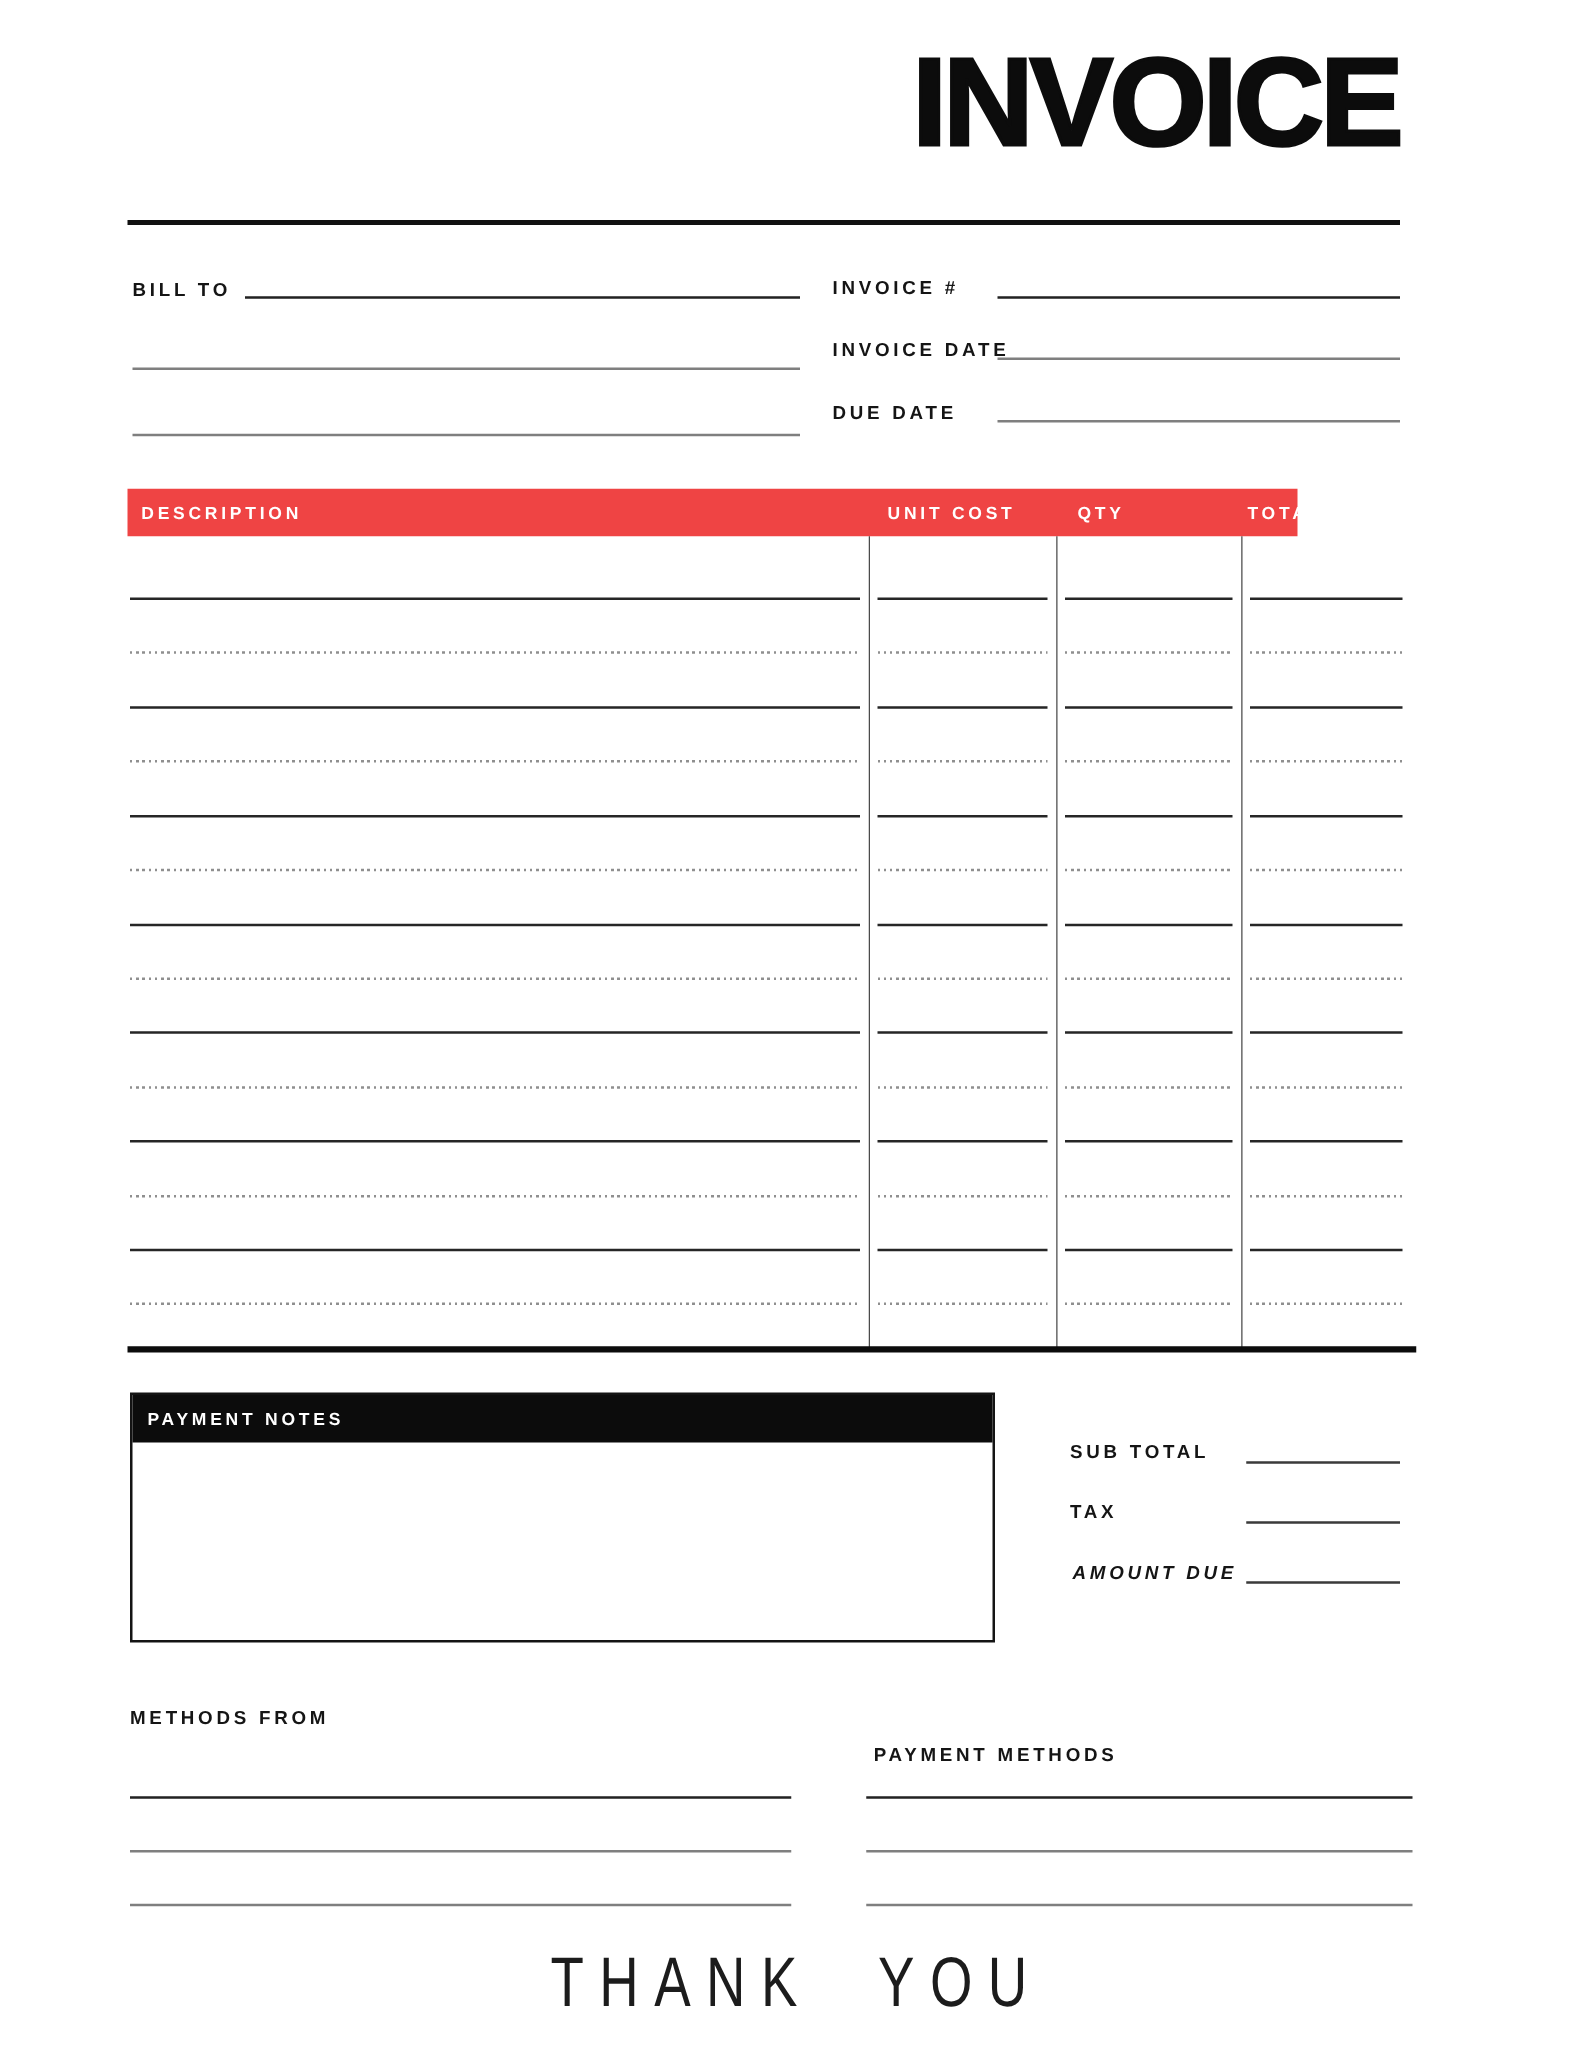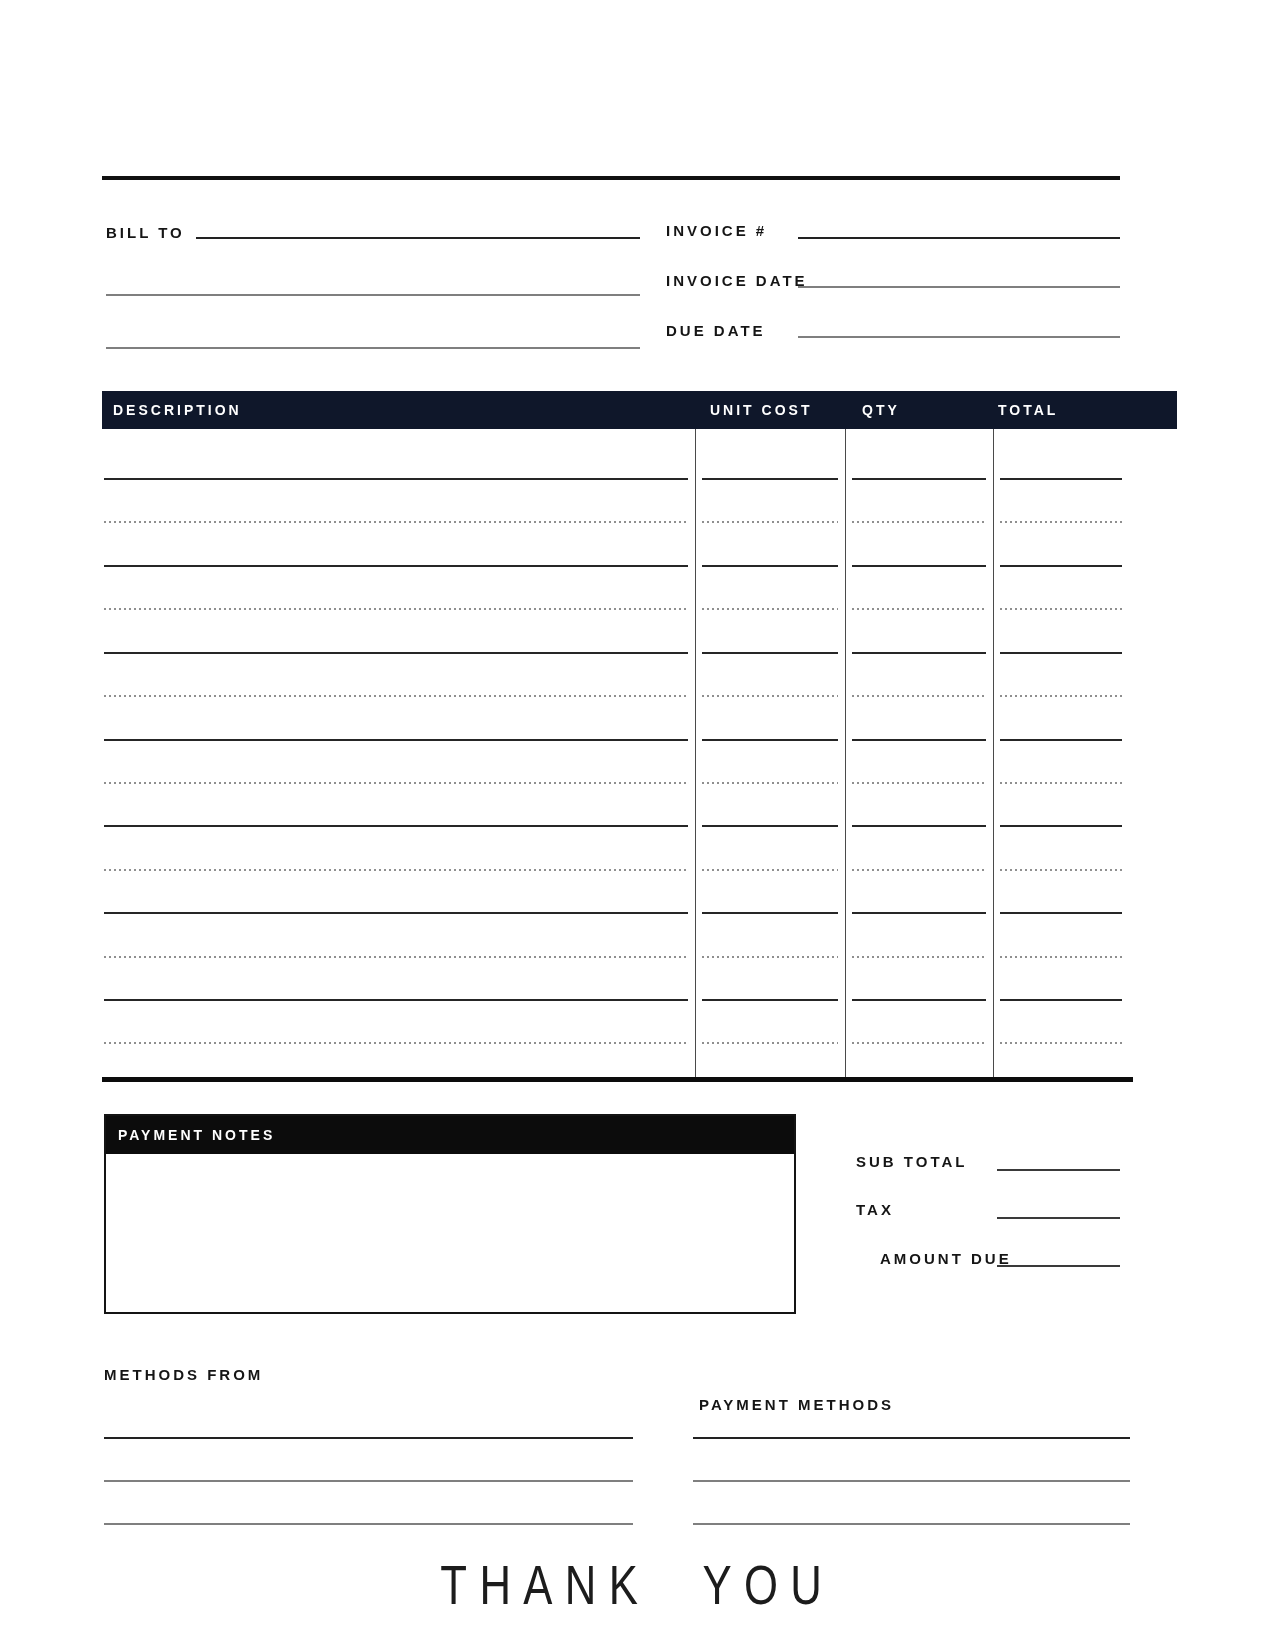--- a/index.html
+++ b/index.html
@@ -19,21 +19,21 @@
   .lbl{
     position:absolute;font-size:15px;font-weight:700;letter-spacing:3px;
     color:#151515;white-space:nowrap;
   }
   
   .ln{position:absolute;height:2px;background:#222;}
   .ln.gray{background:#7f7f7f;}
   .ln.dash{height:2px;background:repeating-linear-gradient(to right,#8f8f8f 0 2px,transparent 2px 5px);}
   
   .thead{
-    position:absolute;left:102px;top:391px;width:1052px;height:38px;background:#0f172a;padding-left:23px;
+    position:absolute;left:102px;top:391px;width:936px;height:38px;background:#ef4444;
   }
   .thead span{
     position:absolute;top:0;height:38px;line-height:39px;color:#fff;
     font-size:14px;font-weight:700;letter-spacing:3px;white-space:nowrap;
   }
   .th-desc{left:11px;} .th-unit{left:608px;} .th-qty{left:760px;} .th-total{left:896px;}
   .vline{position:absolute;top:429px;height:650px;width:1px;background:#4a4a4a;}
   .v1{left:695px;} .v2{left:845px;} .v3{left:993px;}
   .tbottom{position:absolute;left:102px;top:1077px;width:1031px;height:5px;background:#0c0c0c;}
   
@@ -54,20 +54,21 @@
     display:inline-block;font-size:46px;font-weight:400;letter-spacing:13px;
     word-spacing:30px;color:#1c1c1c;transform:scale(0.95,1.22);transform-origin:center top;
     white-space:nowrap;
   }
 </style>
 </head>
 <body>
 
 <div class="page">
 
+  <div class="title">INVOICE</div>
   <div class="rule-top"></div>
 
   <div class="lbl" style="left:106px;top:224px;">BILL TO</div>
   <div class="ln" style="left:196px;top:237px;width:444px;"></div>
   <div class="ln gray" style="left:106px;top:294px;width:534px;"></div>
   <div class="ln gray" style="left:106px;top:347px;width:534px;"></div>
 
   <div class="lbl" style="left:666px;top:222px;">INVOICE #</div>
   <div class="ln" style="left:798px;top:237px;width:322px;"></div>
 
@@ -149,21 +150,21 @@
   <div class="notes">
     <div class="bar">PAYMENT NOTES</div>
   </div>
 
   <div class="lbl" style="left:856px;top:1153px;">SUB TOTAL</div>
   <div class="ln" style="left:997px;top:1169px;width:123px;background:#3a3a3a;"></div>
 
   <div class="lbl" style="left:856px;top:1201px;">TAX</div>
   <div class="ln" style="left:997px;top:1217px;width:123px;background:#3a3a3a;"></div>
 
-  <div class="lbl" style="left:880px;top:1250px;">AMOUNT DUE</div>
+  <div class="lbl" style="left:858px;top:1250px;font-style:italic;">AMOUNT DUE</div>
   <div class="ln" style="left:997px;top:1265px;width:123px;background:#3a3a3a;"></div>
 
   <div class="lbl" style="left:104px;top:1366px;">METHODS FROM</div>
   <div class="lbl" style="left:699px;top:1366px;margin-top:30px;">PAYMENT METHODS</div>
   <div id="footer-lines">
       <div class="ln" style="left: 104px; top: 1437px; width: 529px;"></div>
       <div class="ln gray" style="left: 104px; top: 1480px; width: 529px;"></div>
       <div class="ln gray" style="left: 104px; top: 1523px; width: 529px;"></div>
       <div class="ln" style="left: 693px; top: 1437px; width: 437px;"></div>
       <div class="ln gray" style="left: 693px; top: 1480px; width: 437px;"></div>

